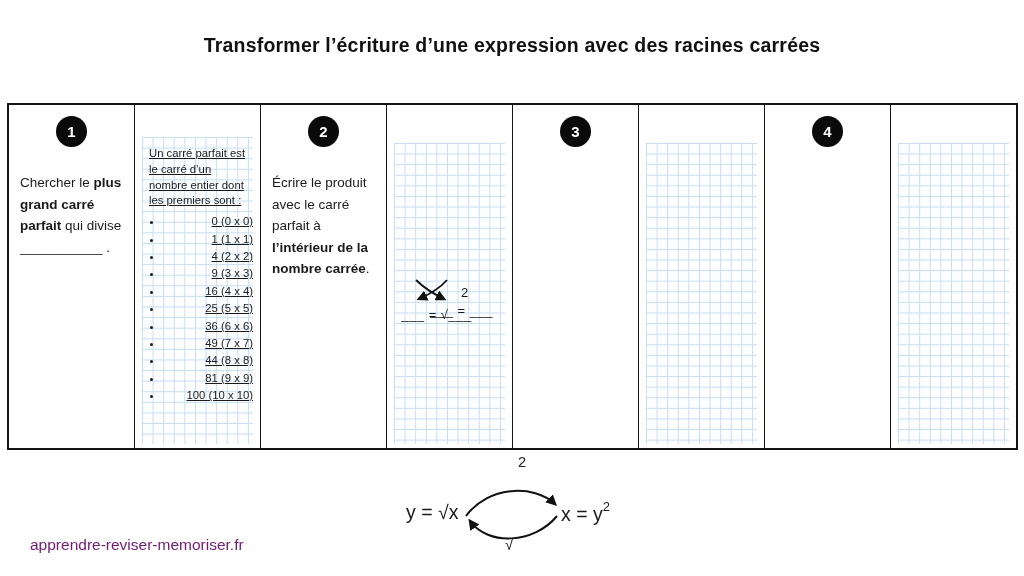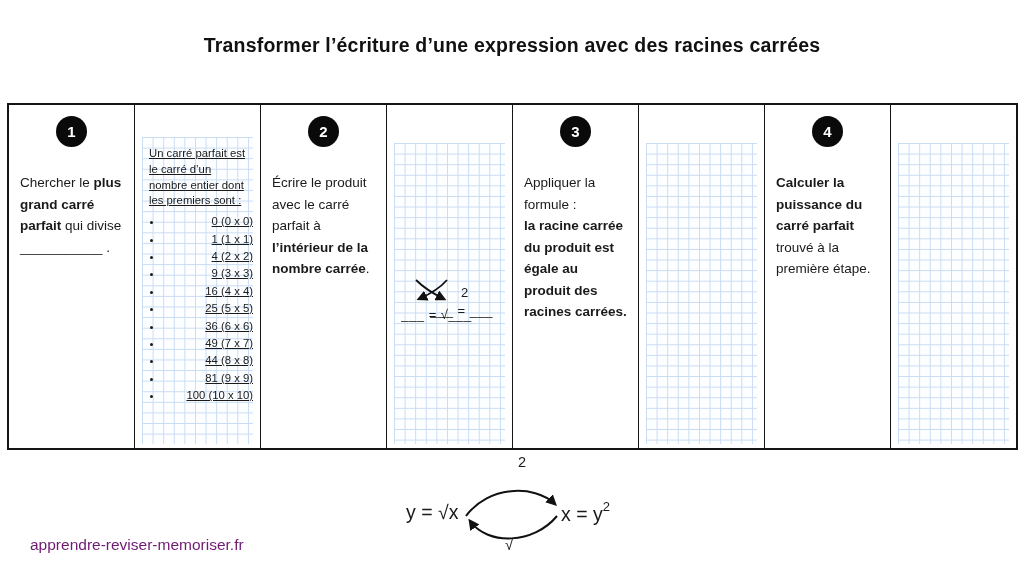--- a/index.html
+++ b/index.html
@@ -98,30 +98,28 @@
       </defs>
       <path d="M 34 2 C 27 10 17 16 6 21" fill="none" stroke="#111" stroke-width="1.8" marker-end="url(#ah1)"></path>
       <path d="M 3 2 C 11 10 21 16 31 21" fill="none" stroke="#111" stroke-width="1.8" marker-end="url(#ah1)"></path>
     </svg>
     <div class="fill-exp">2</div>
     <div class="fill-line3">___ = ___</div>
   </div>
 
   <div class="col">
     <div class="badge">3</div>
-    <div class="step-text"><span class="blk">Appliquer la formule :</span><span class="bold">la racine carrée du produit est égale au produit des racines carrées.</span><span></span></div>
   </div>
 
   <div class="col">
     <div class="grid-pane"></div>
   </div>
 
   <div class="col">
     <div class="badge">4</div>
-    <div class="step-text"><span></span><span class="bold">Calculer la puissance du carré parfait</span><span> trouvé à la première étape.</span></div>
   </div>
 
   <div class="col">
     <div class="grid-pane"></div>
   </div>
 
 </div>
 
 <div class="formula-area">
   <div class="fa-exp">2</div>

